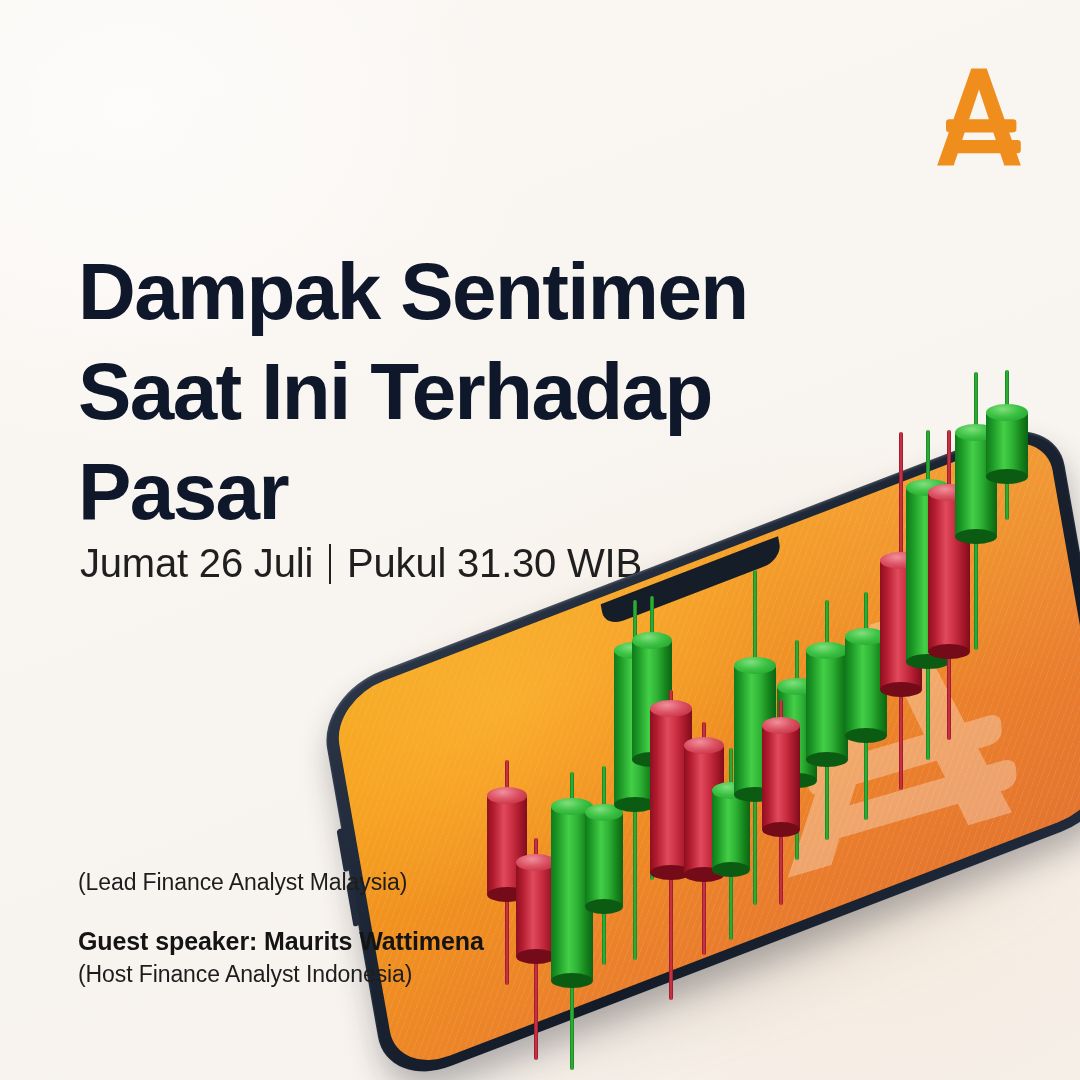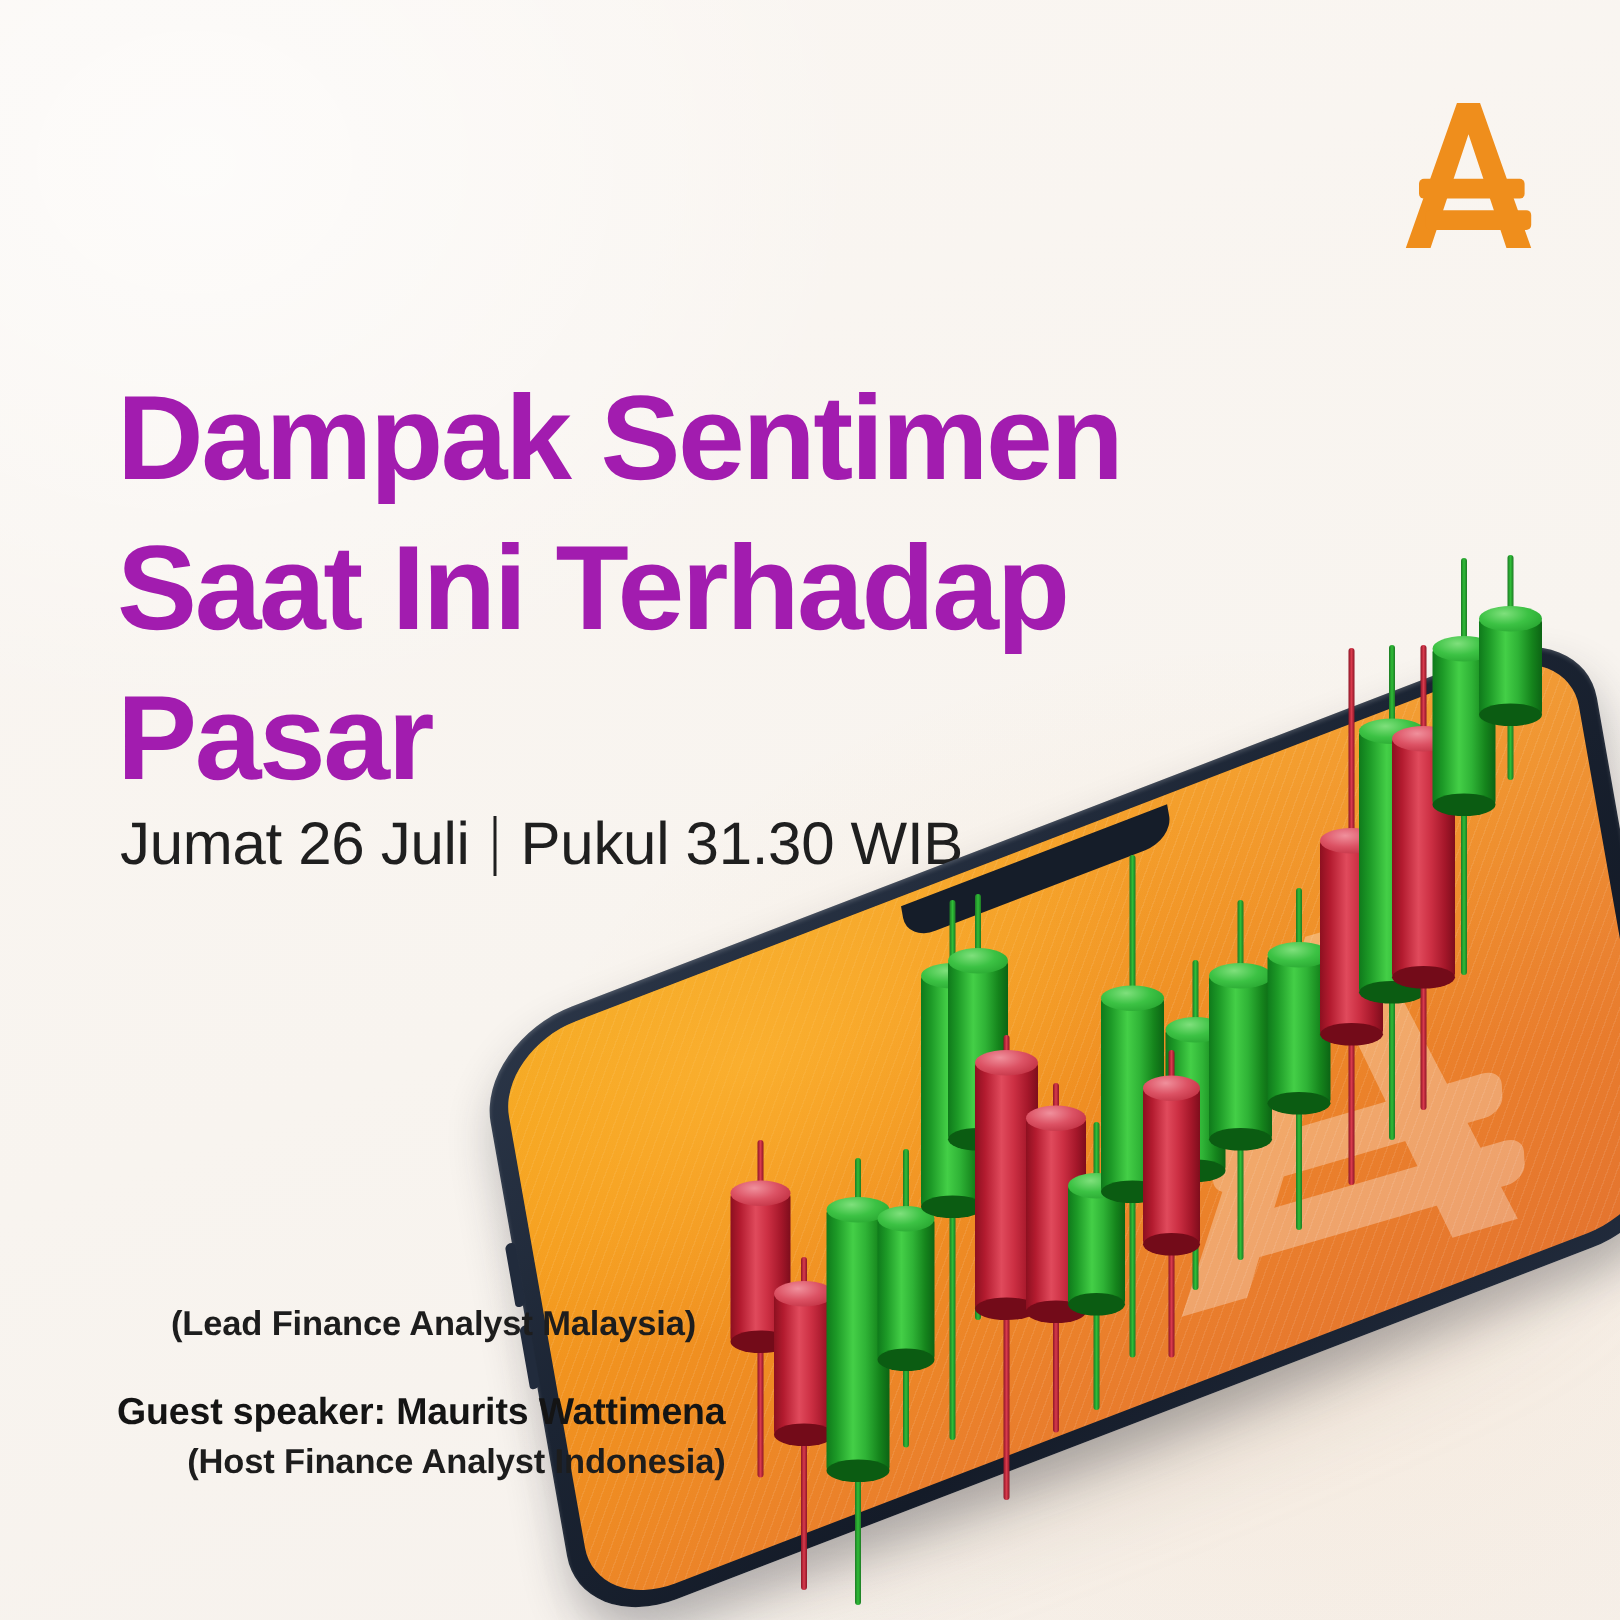--- a/index.html
+++ b/index.html
@@ -46,21 +46,21 @@
     letter-spacing: 0.2px;
     white-space: nowrap;
   }
 
   
   .headline {
     position: absolute;
     left: 78px;
     top: 188px;
     width: 760px;
-    color: #a21caf;
+    color: #0f172a;
     font-size: 80px;
     line-height: 100px;
     font-weight: bold;
     letter-spacing: -1.6px;
   }
   .headline .hl-line { display: block; white-space: nowrap; }
 
   
   .schedule {
     position: absolute;
@@ -83,37 +83,36 @@
   }
 
   
   .credits {
     position: absolute;
     left: 78px;
     top: 866px;
     z-index: 40;
   }
   .credit-block { margin-bottom: 26px; }
-  .credit-block:last-child { margin-bottom: 0; text-align: right; }
+  .credit-block:last-child { margin-bottom: 0; }
   .credit-name {
     color: #141414;
     font-size: 25px;
     font-weight: bold;
     letter-spacing: -0.1px;
     white-space: nowrap;
     line-height: 34px;
   }
   .credit-role {
     color: #1d1d1d;
     font-size: 23px;
-    font-weight: bold;
+    font-weight: normal;
     letter-spacing: -0.1px;
     white-space: nowrap;
     line-height: 32px;
-    margin-left: 36px;
   }
 
   
   .logo {
     position: absolute;
     right: 46px;
     top: 62px;
     width: 110px;
     height: 110px;
   }

